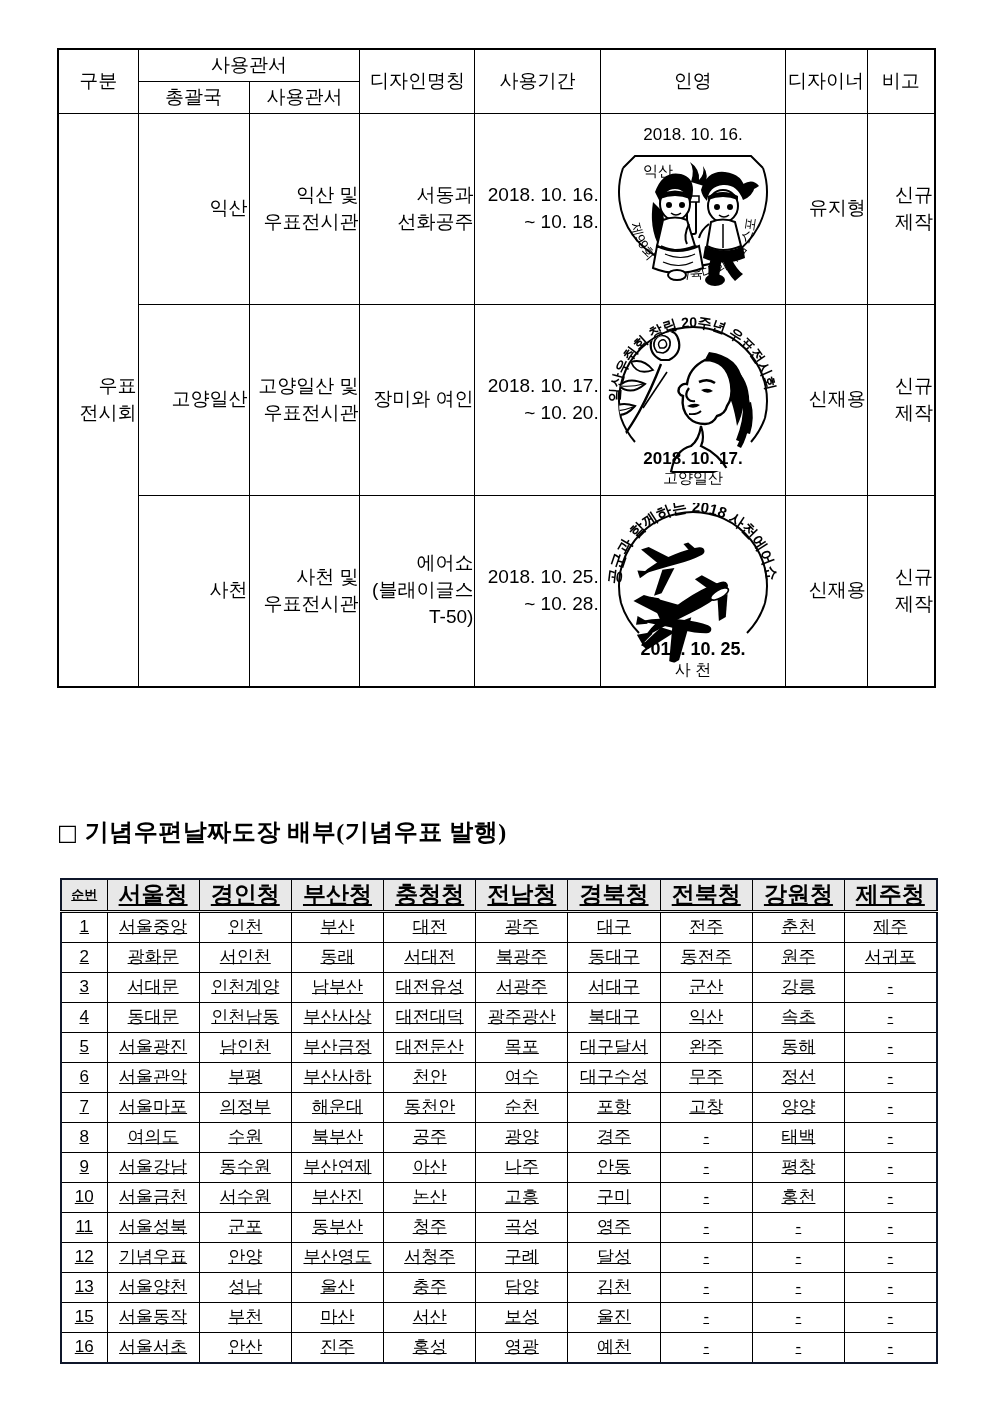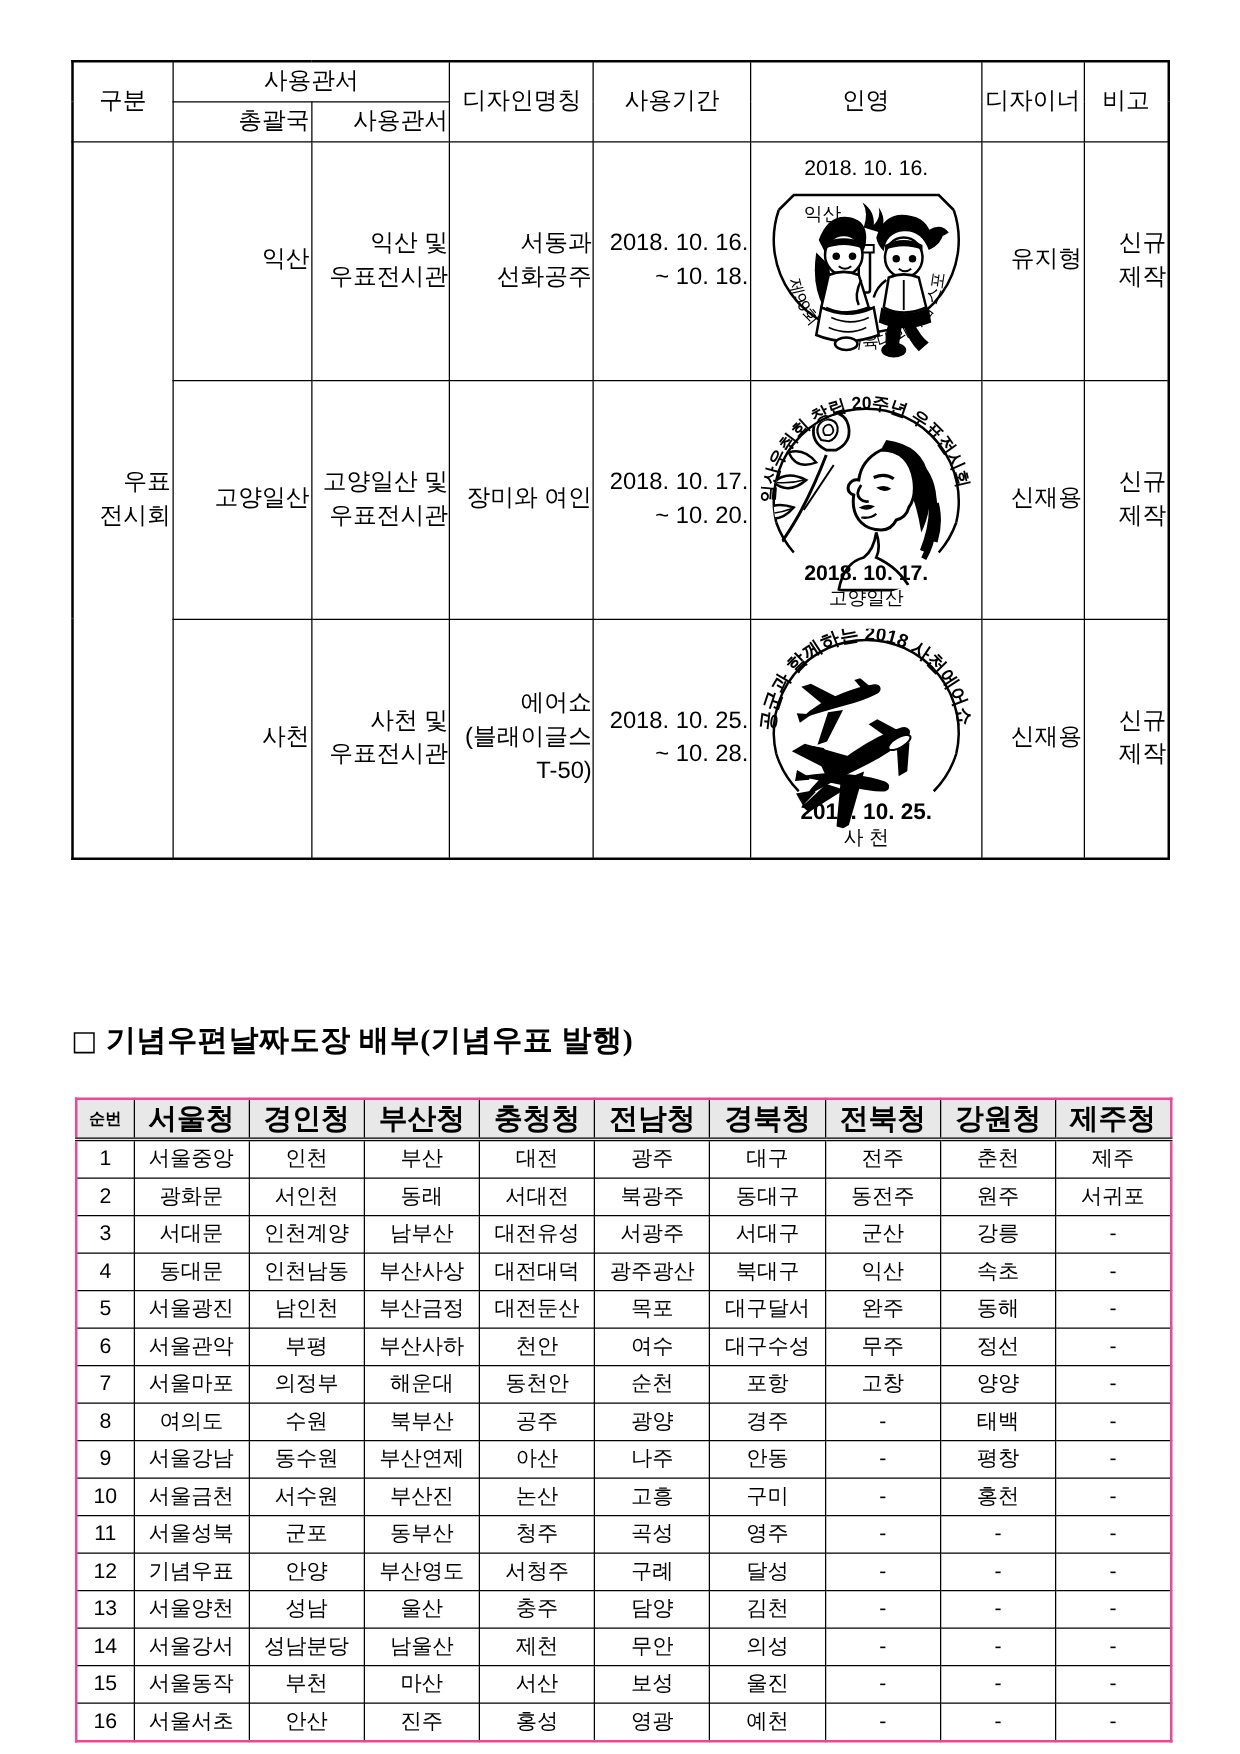--- a/index.html
+++ b/index.html
@@ -19,21 +19,21 @@
     border:1px solid #000;
     text-align:center;
     vertical-align:middle;
     font-weight:normal;
     padding:2px 1px;
     font-size:19px;
     line-height:1.42;
   }
   table.t1{border:2px solid #000;}
   .t1 .hd{height:26px;font-size:19px;}
-  .t1 .hrow2 td{height:26px;text-align:right;}
+  .t1 .hrow2 td{height:26px;}
   .t1 .body-row td{height:186px;text-align:right;}
   .c-gubun{width:78px;}
   .c-chong{width:108px;}
   .c-use{width:108px;}
   .c-design{width:112px;}
   .c-period{width:122px;}
   .c-stamp{width:180px;}
   .c-designer{width:80px;}
   .c-remark{width:66px;}
   .gubun-cell{font-size:19px;line-height:1.45;}
@@ -52,21 +52,21 @@
     font-size:24px;font-weight:bold;
     letter-spacing:0.5px;
     white-space:nowrap;
     font-family:"Liberation Serif","DejaVu Serif",serif;
     text-align:right;
   }
   .heading .sq{font-family:"DejaVu Sans",sans-serif;font-weight:normal;font-size:22px;}
 
   
   .t2-wrap{position:absolute;left:60px;top:878px;width:876px;}
-  table.t2{border-collapse:collapse;table-layout:fixed;width:876px;border:2px solid #ec4899;}
+  table.t2{border-collapse:collapse;table-layout:fixed;width:876px;border:2px solid #0f172a;text-decoration:underline;}
   table.t2 th,table.t2 td{
     border:1px solid #000;
     text-align:center;
     vertical-align:middle;
     font-size:17px;
     height:29px;
     padding:0;
     line-height:1.1;
   }
   table.t2 thead th{
@@ -509,32 +509,20 @@
             <td>성남</td>
             <td>울산</td>
             <td>충주</td>
             <td>담양</td>
             <td>김천</td>
             <td>-</td>
             <td>-</td>
             <td>-</td>
           </tr>
           <tr>
-            <td class="num">14</td>
-            <td>서울강서</td>
-            <td>성남분당</td>
-            <td>남울산</td>
-            <td>제천</td>
-            <td>무안</td>
-            <td>의성</td>
-            <td>-</td>
-            <td>-</td>
-            <td>-</td>
-          </tr>
-          <tr>
             <td class="num">15</td>
             <td>서울동작</td>
             <td>부천</td>
             <td>마산</td>
             <td>서산</td>
             <td>보성</td>
             <td>울진</td>
             <td>-</td>
             <td>-</td>
             <td>-</td>

